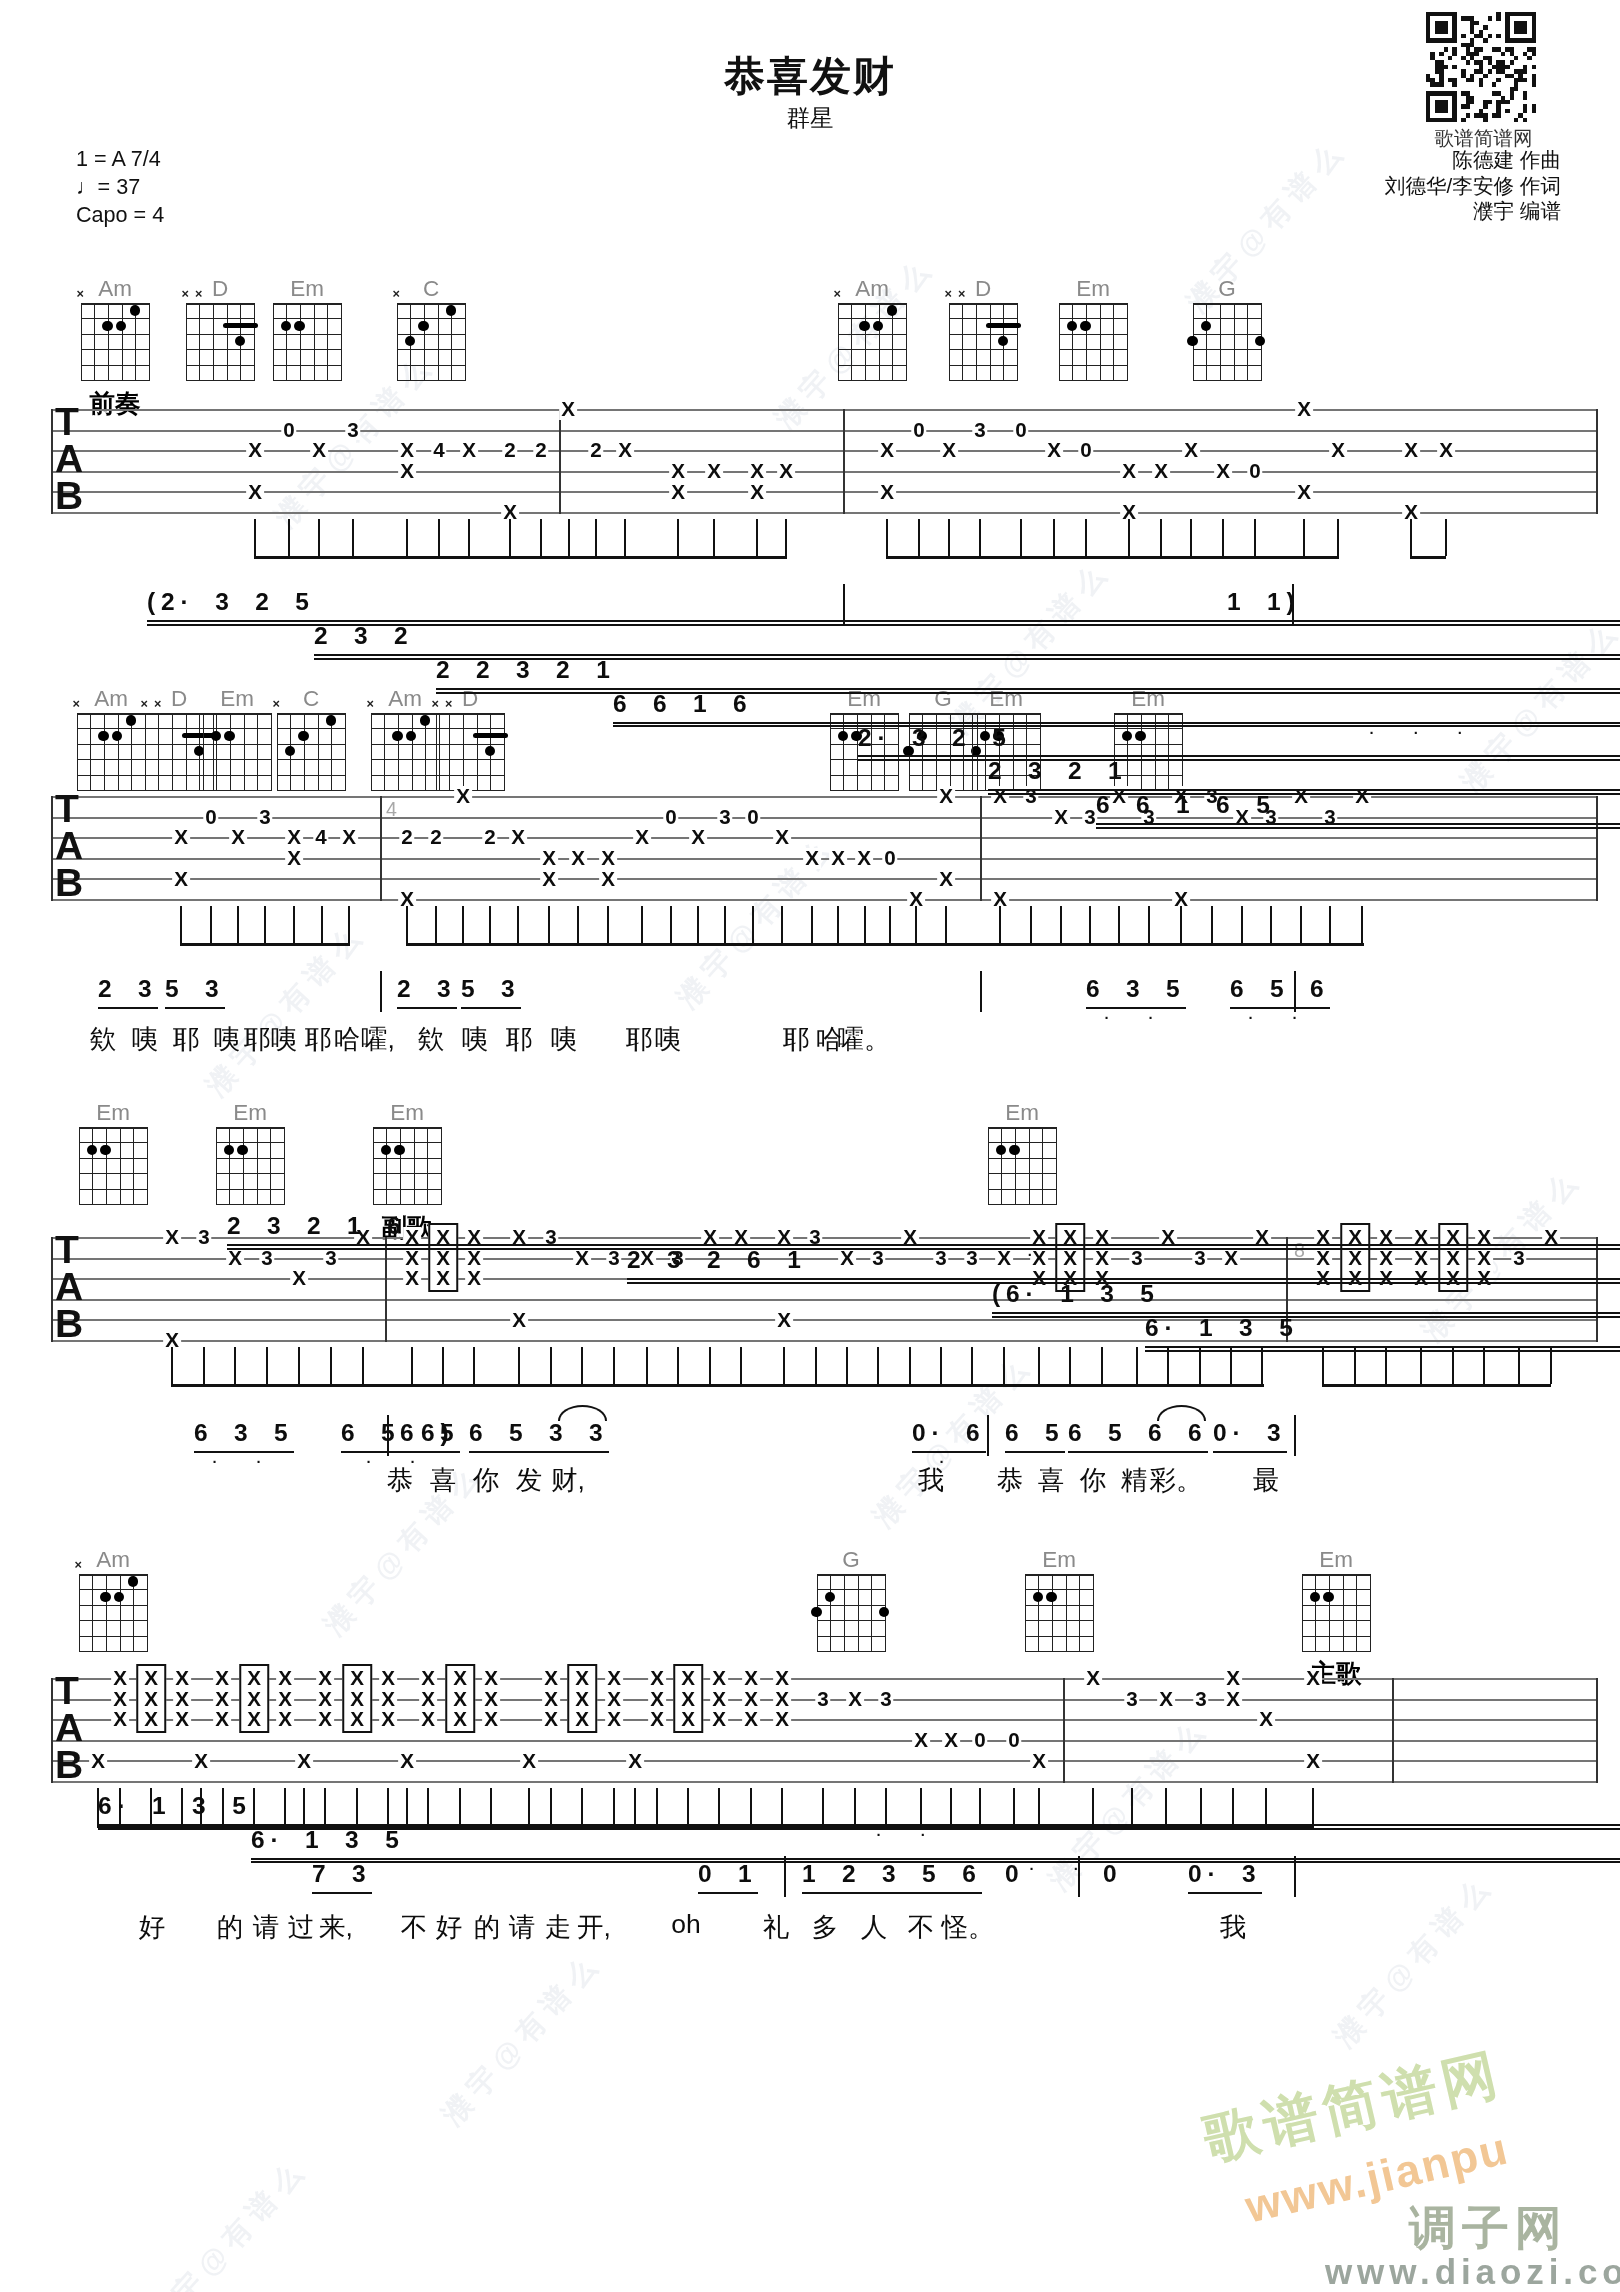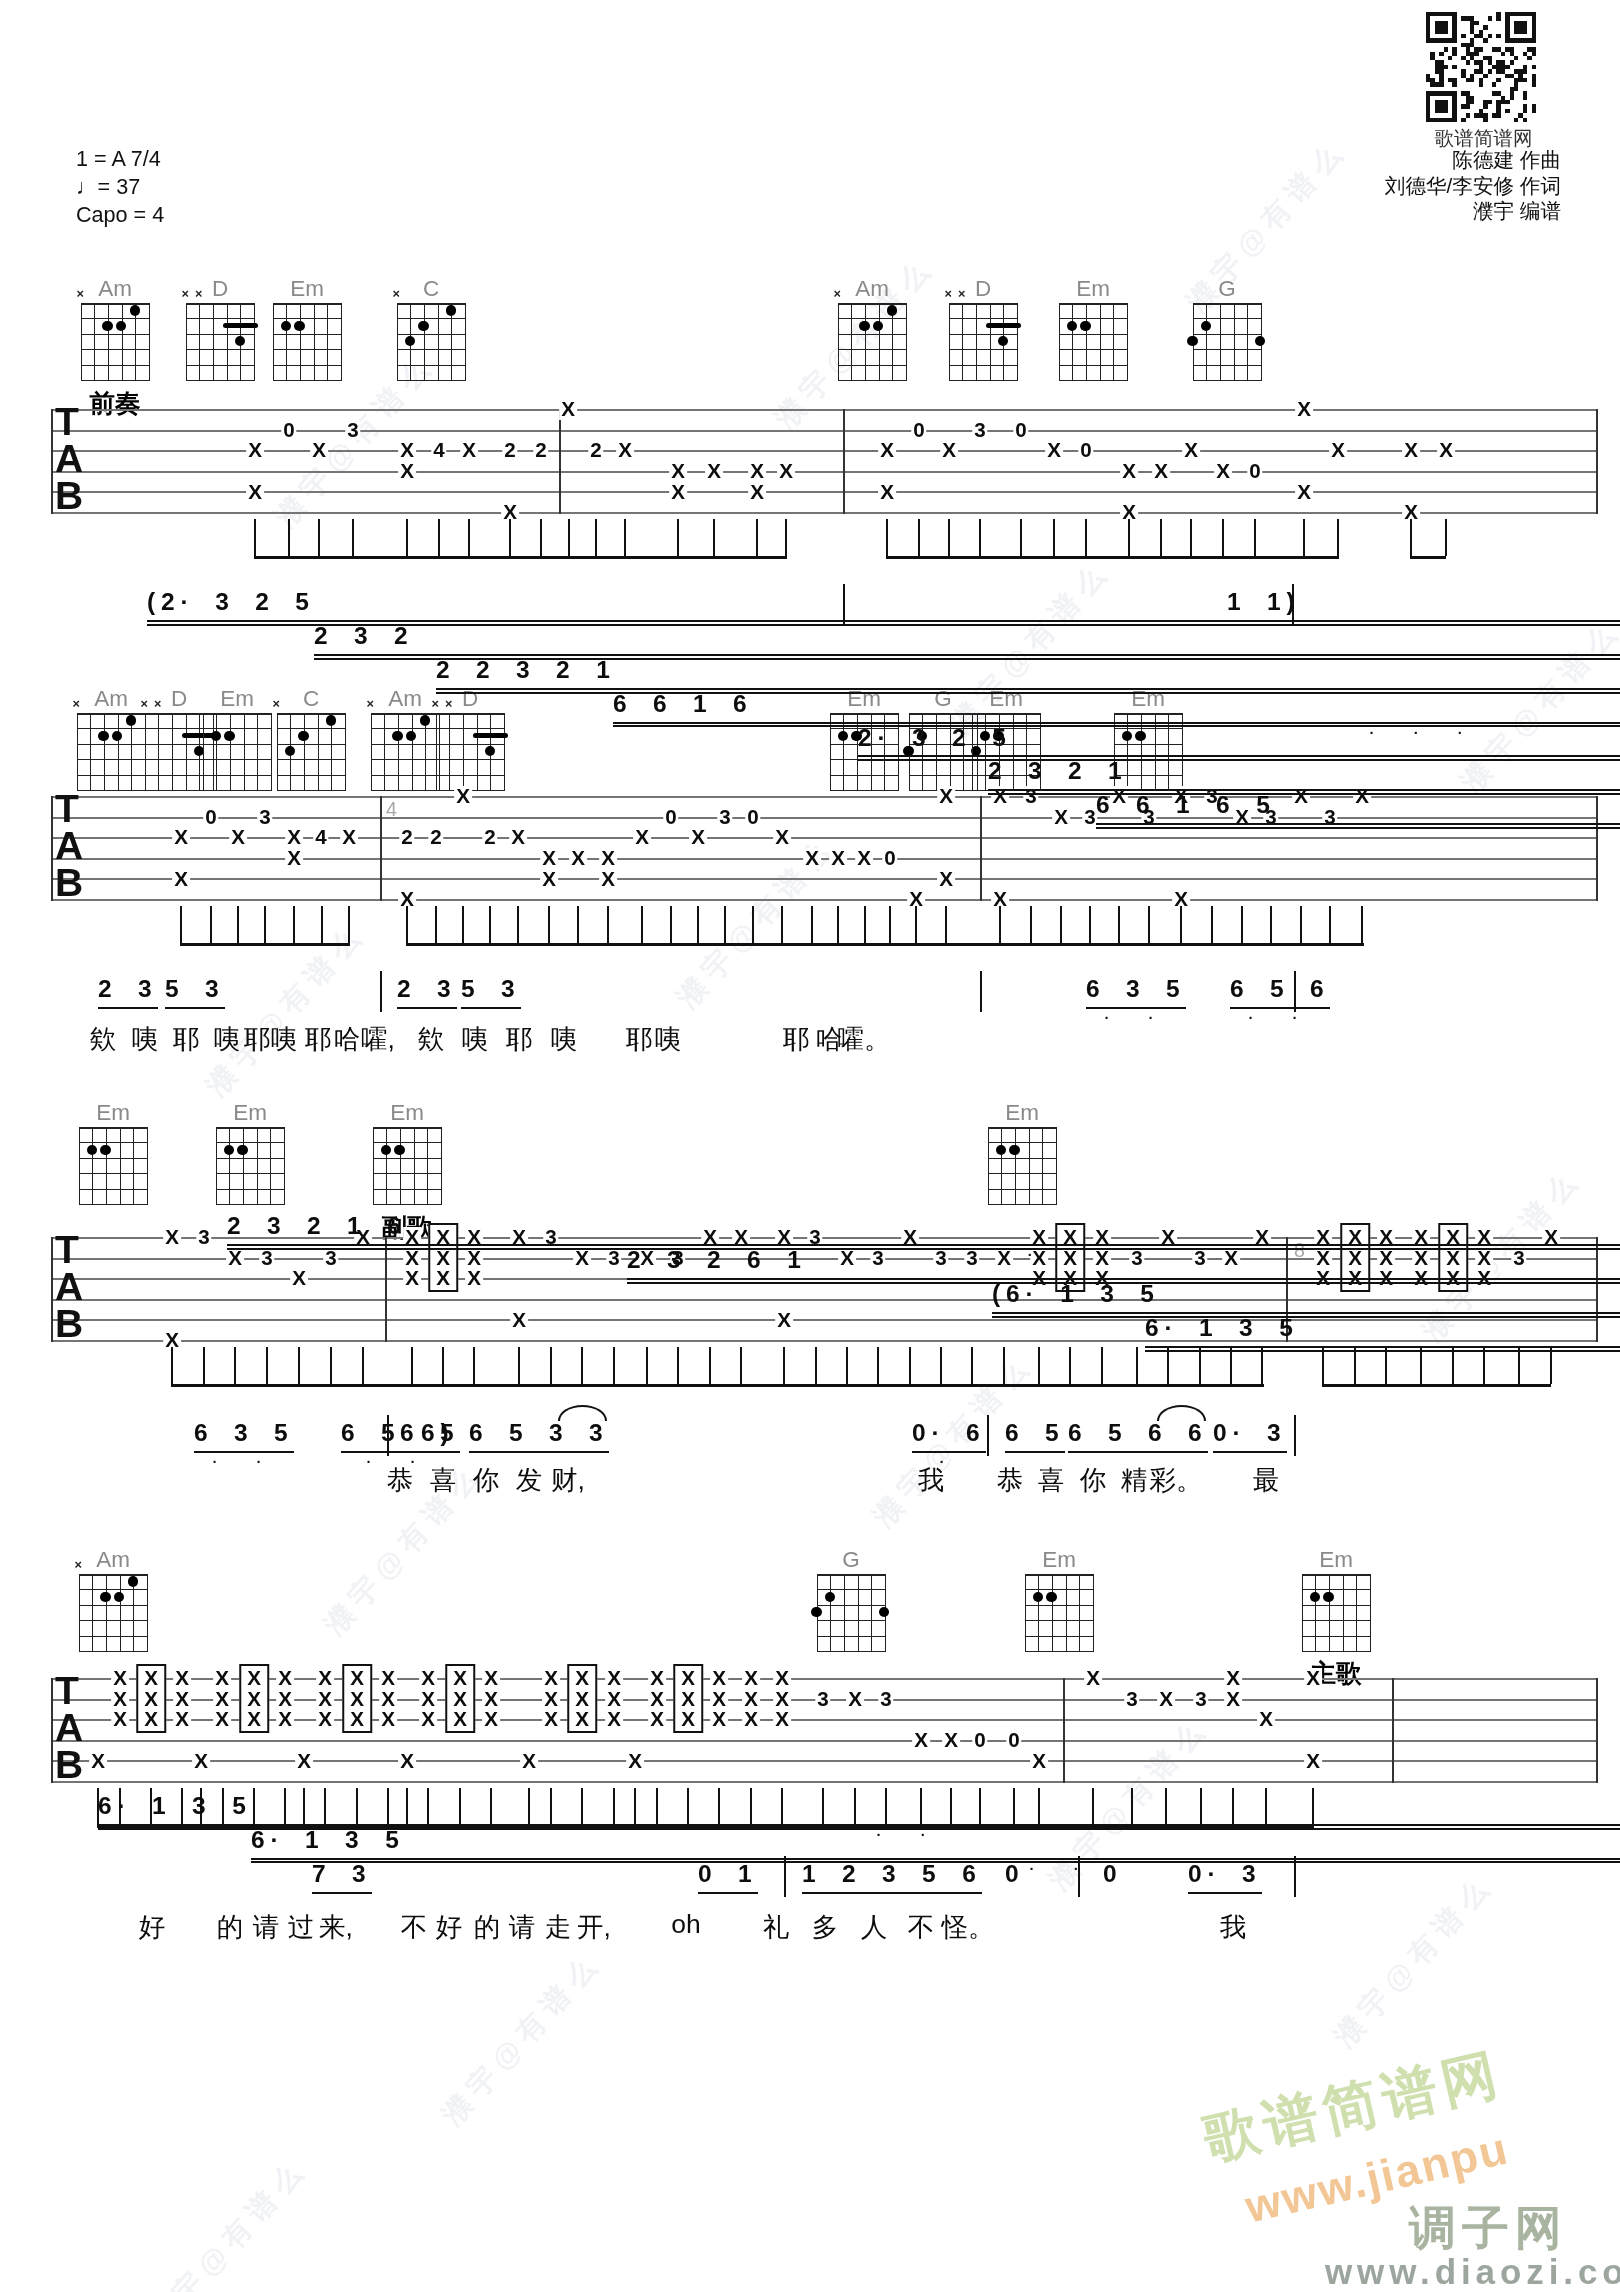--- a/index.html
+++ b/index.html
@@ -65,20 +65,22 @@
       <div class="wm" style="left: 294px; top: 1529px;">濮宇@有谱么</div>
       <div class="wm" style="left: 843px; top: 1421px;">濮宇@有谱么</div>
       <div class="wm" style="left: 1392px; top: 1235px;">濮宇@有谱么</div>
       <div class="wm" style="left: 412px; top: 2019px;">濮宇@有谱么</div>
       <div class="wm" style="left: 1304px; top: 1941px;">濮宇@有谱么</div>
       <div class="wm" style="left: 118px; top: 2225px;">濮宇@有谱么</div>
       <div class="wm" style="left: 921px; top: 627px;">濮宇@有谱么</div>
       <div class="wm" style="left: 1019px; top: 1784px;">濮宇@有谱么</div>
     </div>
 
+  <div id="title">恭喜发财</div>
+  <div id="artist">群星</div>
 
   <div id="meta">
     <div>1 = A 7/4</div>
     <div>♩= 37</div>
     <div>Capo = 4</div>
   </div>
 
   <div id="credits">
     <div>陈德建 作曲</div>
     <div>刘德华/李安修 作词</div>

